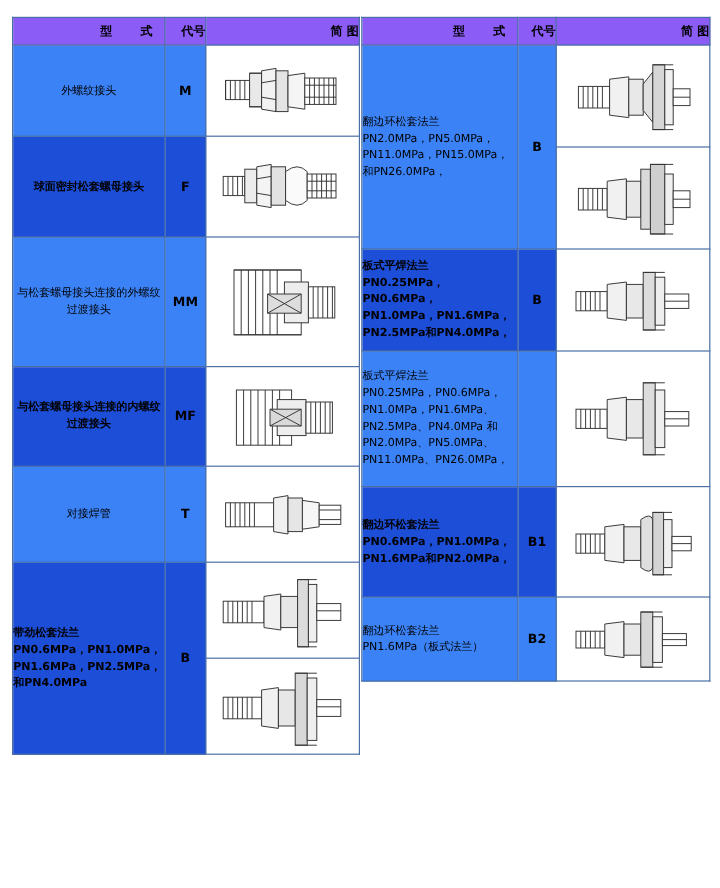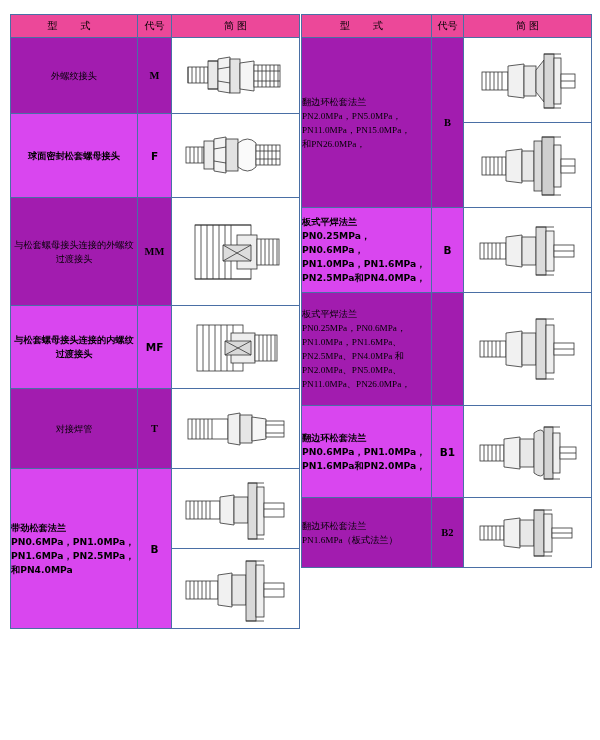--- a/index.html
+++ b/index.html
@@ -40,26 +40,26 @@
     font-size: 9px;
   }
   table.spec.left { width: 289px; }
   table.spec.right { width: 290px; margin-left: 1px; }
   table.spec th, table.spec td {
     border: 1px solid #4a6fa5;
     padding: 0;
     vertical-align: middle;
   }
   thead th {
-    background: #ec4899;
+    background: #8b5cf6;
     height: 22px;
-    font-weight: normal;
+    font-weight: bold;
     font-size: 10px;
     color: #000;
-    text-align: center;
+    text-align: right;
   }
   .hdr-type { letter-spacing: 10px; padding-left: 10px; }
   td.label {
     padding: 6px 7px;
     font-size: 9.2px;
     line-height: 14px;
     color: #000;
   }
   td.label.center {
     text-align: center;
@@ -68,25 +68,24 @@
     text-align: center;
     font-size: 10.5px;
     font-weight: bold;
     color: #000;
   }
   td.fig {
     text-align: center;
     background: #ffffff;
   }
   .tint {
-    background: #d946ef;
+    background: #1d4ed8;
   }
   .white {
-    background: #a21caf;
-    font-family: Liberation Serif, serif;
+    background: #3b82f6;
   }
   .bold-line {
     font-weight: bold;
   }
   .fig-wrap {
     display: block;
     margin: 0 auto;
   }
   svg { display: block; margin: 0 auto; }
 </style>

